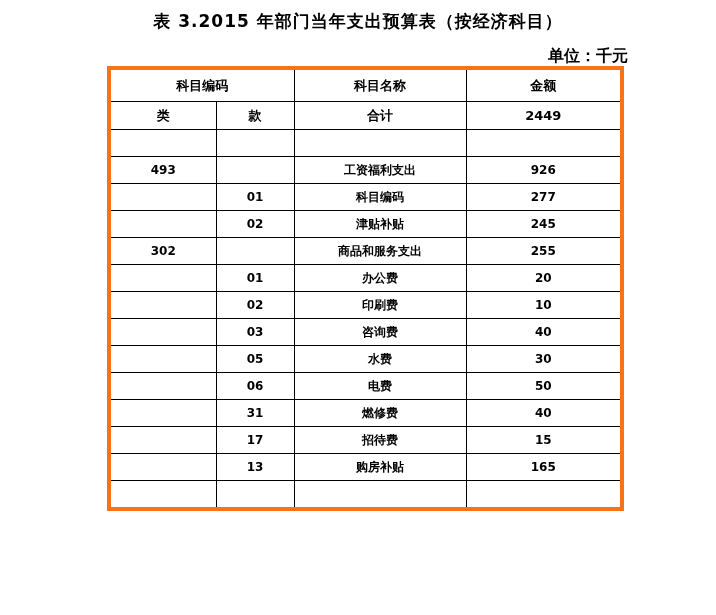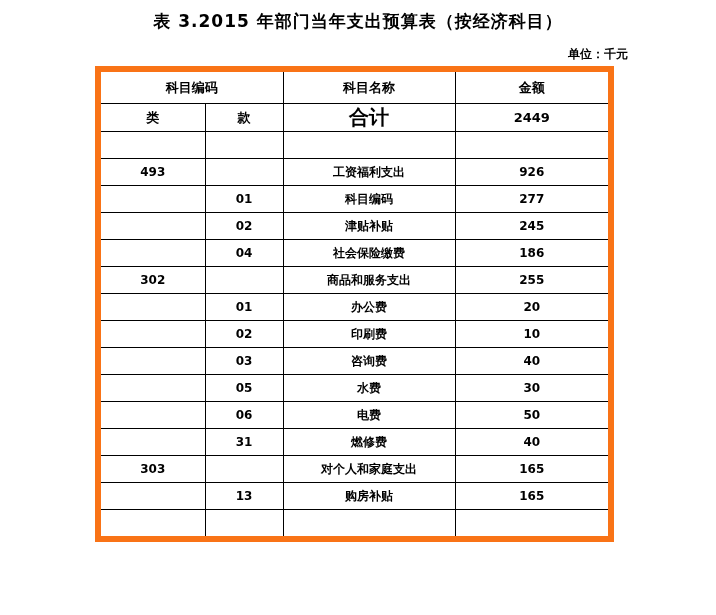--- a/index.html
+++ b/index.html
@@ -23,30 +23,30 @@
     width: 100%;
     text-align: center;
     font-size: 17px;
     letter-spacing: 1px;
     white-space: nowrap;
   }
   .unit-label {
     position: absolute;
     top: 46px;
     right: 88px;
-    font-size: 12px;
+    font-size: 16px;
   }
   table.budget-table {
     position: absolute;
-    left: 95px;
+    left: 107px;
     top: 66px;
     width: 513px;
     border-collapse: collapse;
     table-layout: fixed;
-    border: 6px solid #f97316;
+    border: 4px solid #f97316;
   }
   table.budget-table th,
   table.budget-table td {
     border: 1px solid #000000;
     font-size: 12px;
     font-weight: bold;
     padding: 0;
     text-align: center;
     vertical-align: middle;
     overflow: hidden;
@@ -54,21 +54,21 @@
   }
   tr.header-row-1 th {
     height: 31px;
     font-size: 13px;
   }
   tr.header-row-2 th {
     height: 27px;
     font-size: 13px;
   }
   tr.header-row-2 th.total-label {
-    font-size: 20px;
+    font-size: 13px;
   }
   tbody td {
     height: 26px;
   }
   td.cell-name {
     text-align: left;
     padding-left: 7px;
   }
 </style>
 </head>
@@ -120,26 +120,20 @@
     <td class="cell-amount">277</td>
   </tr>
 
   <tr>
     <td class="cell-category"></td>
     <td class="cell-item">02</td>
     <td class="cell-name">津贴补贴</td>
     <td class="cell-amount">245</td>
   </tr>
 
-  <tr>
-    <td class="cell-category"></td>
-    <td class="cell-item">04</td>
-    <td class="cell-name">社会保险缴费</td>
-    <td class="cell-amount">186</td>
-  </tr>
 
   <tr>
     <td class="cell-category">302</td>
     <td class="cell-item"></td>
     <td class="cell-name">商品和服务支出</td>
     <td class="cell-amount">255</td>
   </tr>
 
   <tr>
     <td class="cell-category"></td>
@@ -177,27 +171,27 @@
   </tr>
 
 
   <tr>
     <td class="cell-category"></td>
     <td class="cell-item">31</td>
     <td class="cell-name">燃修费</td>
     <td class="cell-amount">40</td>
   </tr>
 
-
-  <tr>
-    <td class="cell-category">303</td>
-    <td class="cell-item"></td>
-    <td class="cell-name">对个人和家庭支出</td>
-    <td class="cell-amount">165</td>
-  </tr>
+  <tr>
+    <td class="cell-category"></td>
+    <td class="cell-item">17</td>
+    <td class="cell-name">招待费</td>
+    <td class="cell-amount">15</td>
+  </tr>
+
 
   <tr>
     <td class="cell-category"></td>
     <td class="cell-item">13</td>
     <td class="cell-name">购房补贴</td>
     <td class="cell-amount">165</td>
   </tr>
 
   <tr>
     <td class="cell-category"></td>

